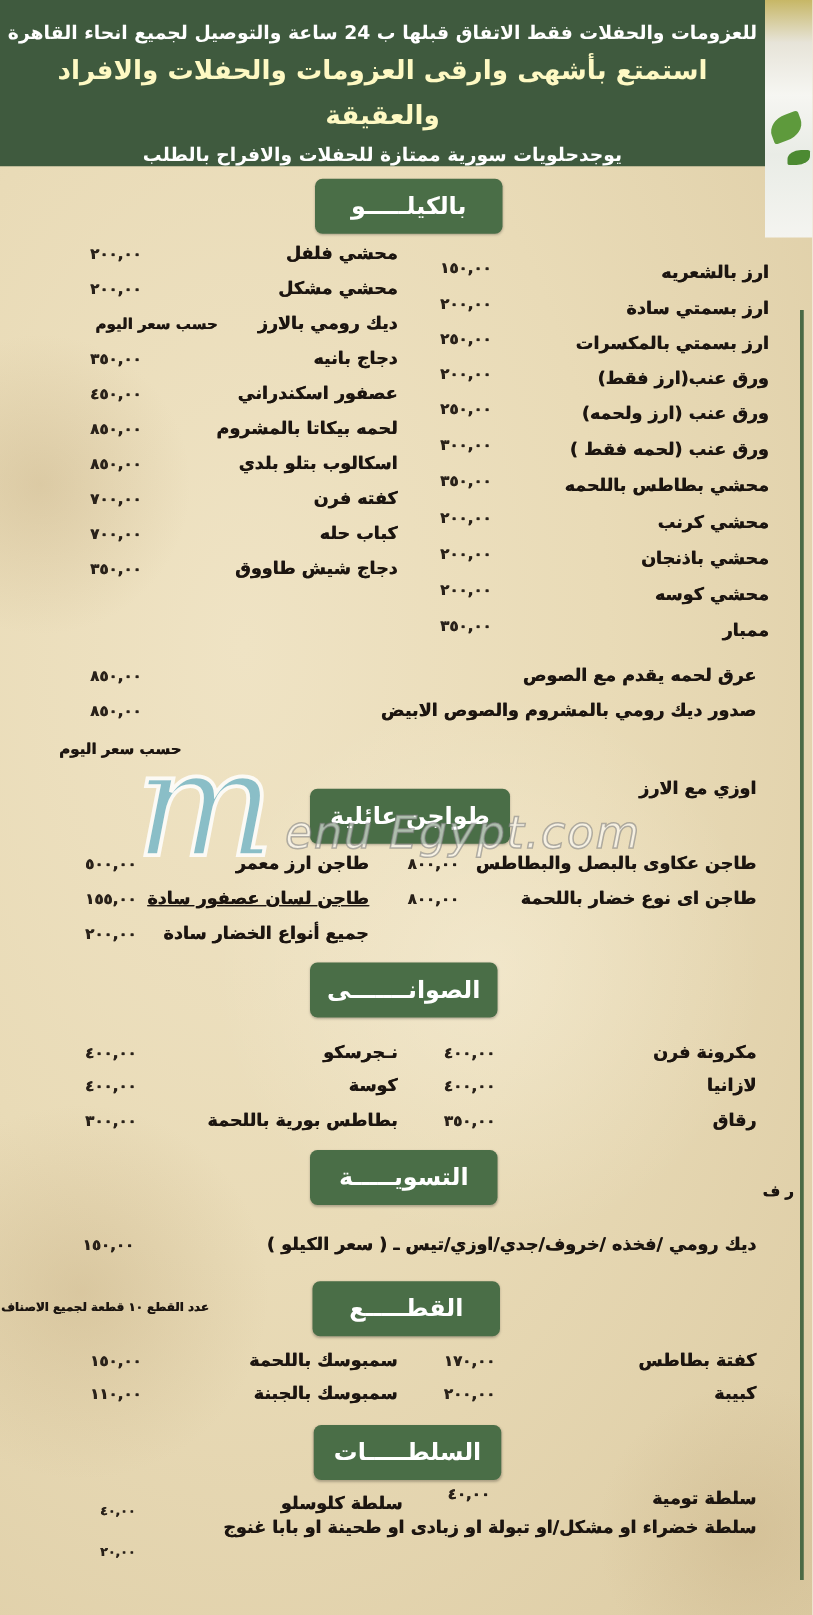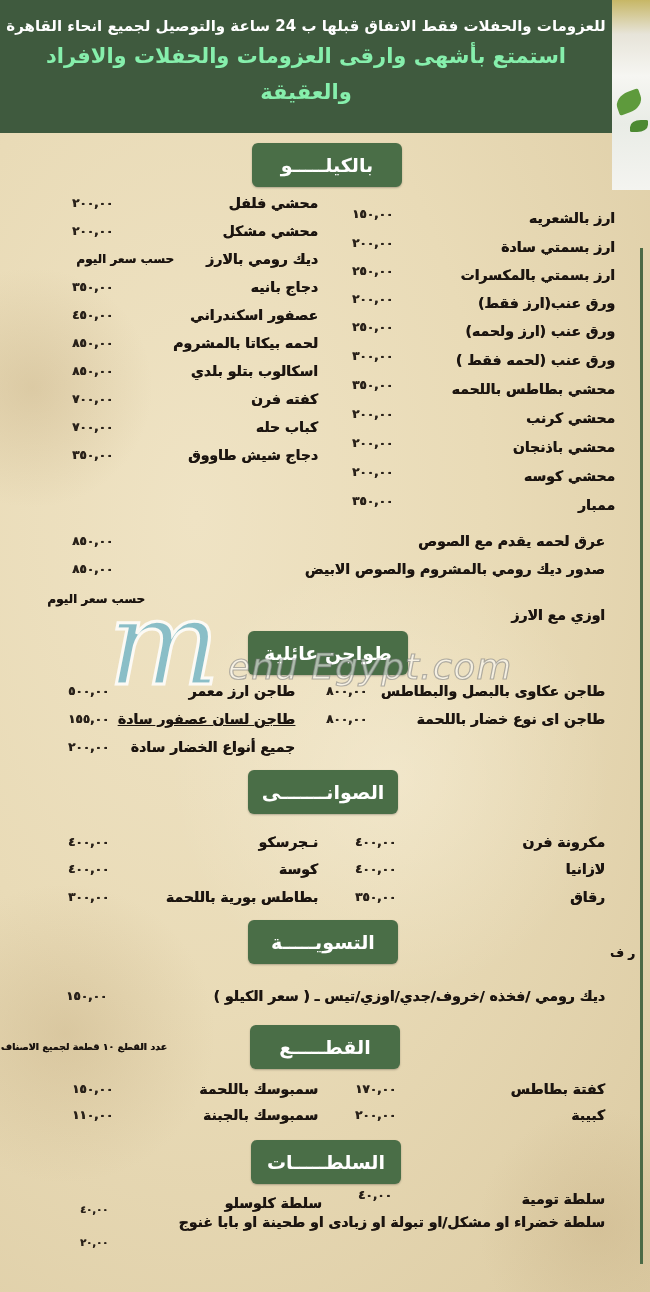--- a/index.html
+++ b/index.html
@@ -16,21 +16,21 @@
         radial-gradient(circle at 10% 80%, rgba(190,165,120,.35) 0, rgba(190,165,120,0) 150px),
         radial-gradient(circle at 92% 95%, rgba(190,165,120,.3) 0, rgba(190,165,120,0) 120px),
         radial-gradient(circle at 60% 60%, rgba(255,250,235,.35) 0, rgba(255,250,235,0) 220px);
     }
     .header {
       position:absolute; left:0; top:0; width:612px; height:133px;
       background:#3f5a3e; color:#fff; direction:rtl;
       text-align:center; box-sizing:border-box; padding-top:14px;
     }
     .header .l1 { font-weight:bold; font-size:15px; line-height:24px; }
-    .header .l2 { font-weight:bold; font-size:21px; line-height:36px; color:#86efac; }
+    .header .l2 { font-weight:bold; font-size:21px; line-height:36px; color:#fef9c3; }
     .header .l3 { font-weight:bold; font-size:15px; line-height:28px; }
     .food-photo {
       position:absolute; left:612px; top:0; width:38px; height:190px;
       background: linear-gradient(180deg,#c7b766 0%,#e7e4d9 18%,#f6f6f2 40%,#e9ece6 65%,#f4f4f0 100%);
     }
     .food-photo .leaf1 { position:absolute; left:4px; top:92px; width:26px; height:20px; background:#5e9a3c; border-radius:60% 10% 60% 10%; transform:rotate(-20deg); }
     .food-photo .leaf2 { position:absolute; left:18px; top:120px; width:18px; height:12px; background:#4c8a32; border-radius:60% 10% 60% 10%; }
     .right-rule { position:absolute; left:640px; top:248px; width:3px; height:1016px; background:#4b6a45; }
 
     .section-title {
@@ -63,20 +63,21 @@
     }
   </style>
 </head>
 <body>
 
 <div class="paper-stain"></div>
 
 <div class="header">
   <div class="l1">للعزومات والحفلات فقط الاتفاق قبلها ب 24 ساعة والتوصيل لجميع انحاء القاهرة</div>
   <div class="l2">استمتع بأشهى وارقى العزومات والحفلات والافراد والعقيقة</div>
+  <div class="l3">يوجدحلويات سورية ممتازة للحفلات والافراح بالطلب</div>
 </div>
 <div class="food-photo">
   <div class="leaf1"></div>
   <div class="leaf2"></div>
 </div>
 <div class="right-rule"></div>
 
 <div class="section-title" style="left:252px; top:143px; width:150px;">بالكيلـــــو</div>
 
 <div class="item" style="right:35px; top:207px;">ارز بالشعريه</div>
@@ -120,21 +121,21 @@
 <div class="price" style="left:72px; top:388px;">٧٠٠,٠٠</div>
 <div class="item" style="right:332px; top:416px;">كباب حله</div>
 <div class="price" style="left:72px; top:416px;">٧٠٠,٠٠</div>
 <div class="item" style="right:332px; top:444px;">دجاج شيش طاووق</div>
 <div class="price" style="left:72px; top:444px;">٣٥٠,٠٠</div>
 
 <div class="item" style="right:45px; top:530px;">عرق لحمه يقدم مع الصوص</div>
 <div class="price" style="left:72px; top:530px;">٨٥٠,٠٠</div>
 <div class="item" style="right:45px; top:558px;">صدور ديك رومي بالمشروم والصوص الابيض</div>
 <div class="price" style="left:72px; top:558px;">٨٥٠,٠٠</div>
-<div class="item" style="right:45px; top:604px;">اوزي مع الارز</div>
+<div class="item" style="right:45px; top:620px;">اوزي مع الارز</div>
 <div class="note" style="right:505px; top:588px;">حسب سعر اليوم</div>
 
 <div class="section-title" style="left:248px; top:631px; width:160px;">طواجن عائلية</div>
 
 <div class="item" style="right:45px; top:680px;">طاجن عكاوى بالبصل والبطاطس</div>
 <div class="price" style="left:326px; top:680px;">٨٠٠,٠٠</div>
 <div class="item" style="right:45px; top:708px;">طاجن اى نوع خضار باللحمة</div>
 <div class="price" style="left:326px; top:708px;">٨٠٠,٠٠</div>
 
 <div class="item" style="right:355px; top:680px;">طاجن ارز معمر</div>

